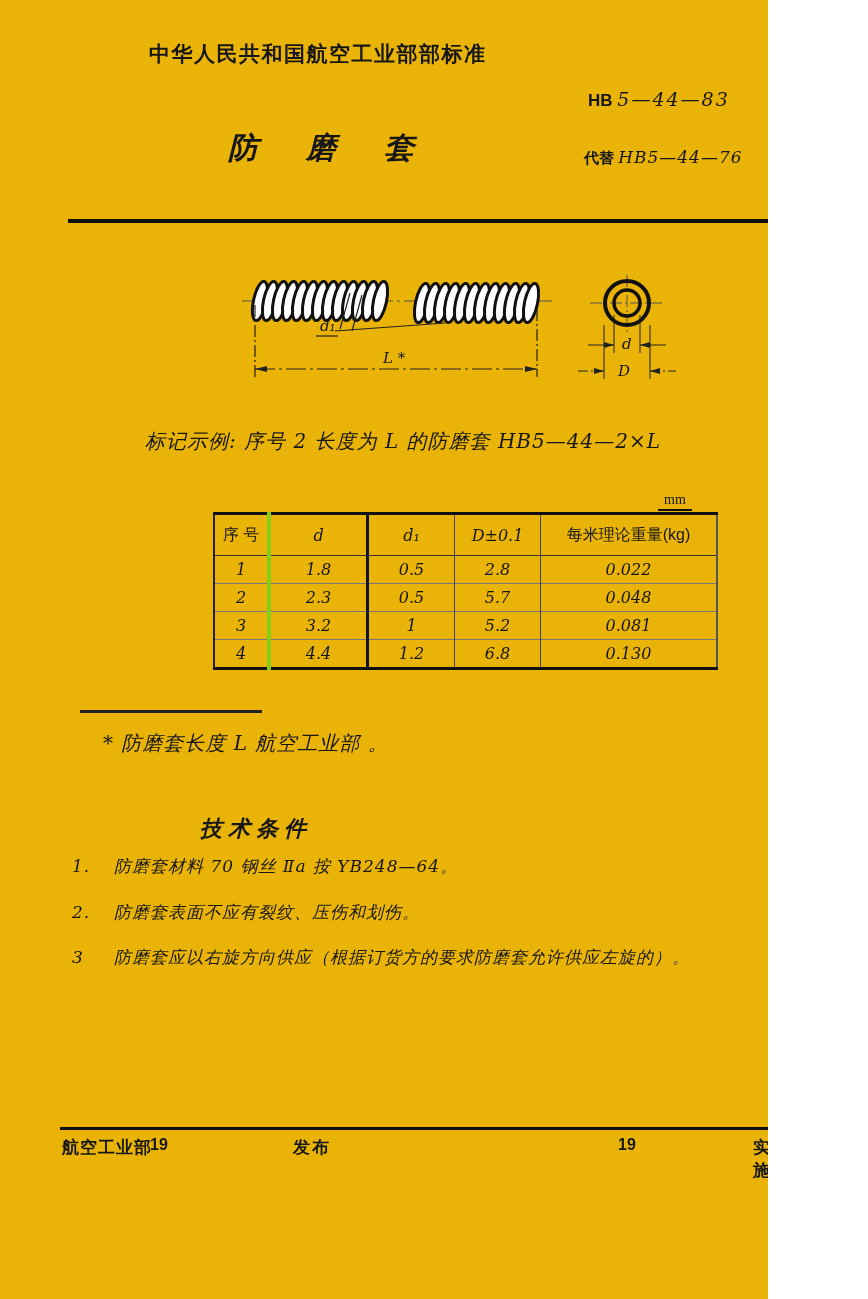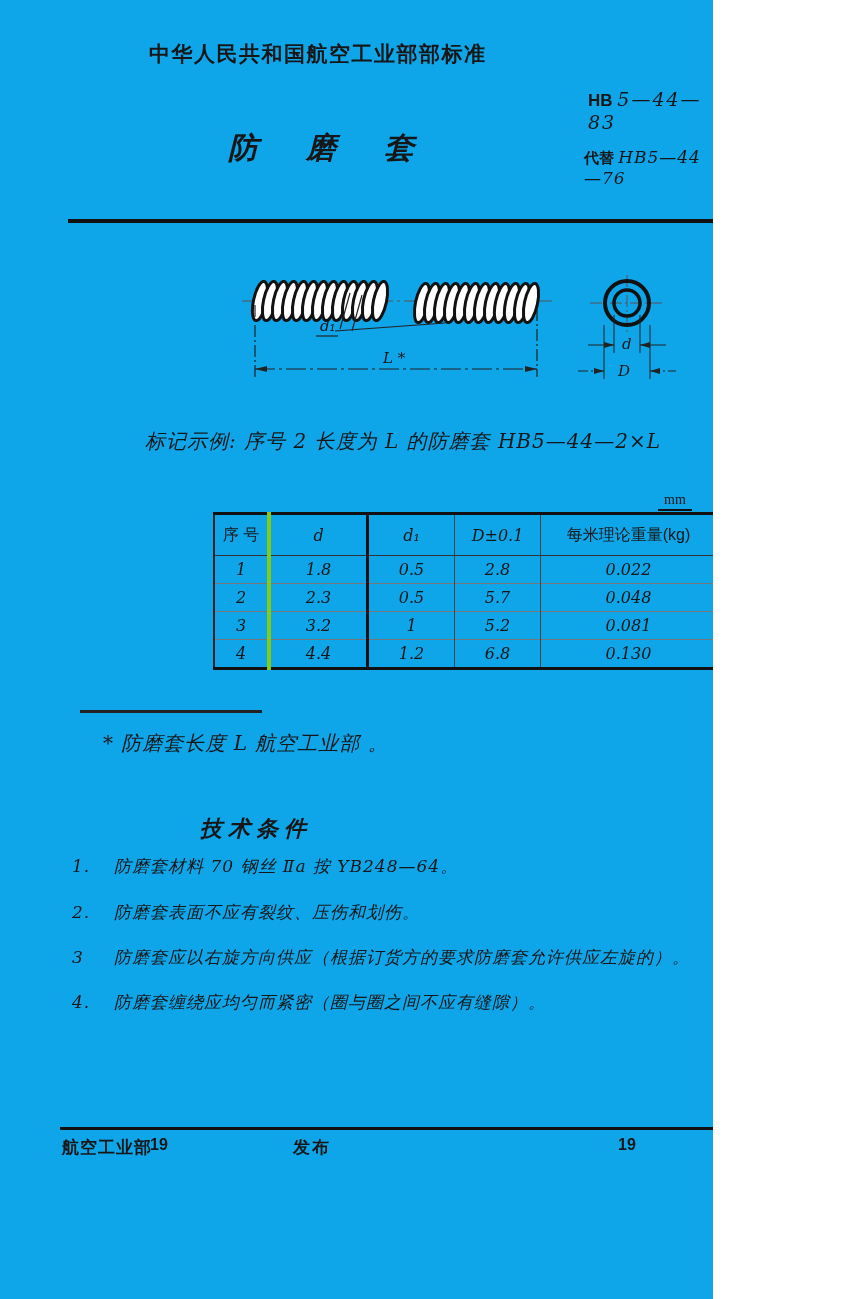--- a/index.html
+++ b/index.html
@@ -1,16 +1,16 @@
 <!DOCTYPE html>
 <html><head>
 <meta charset="utf-8">
 <style>
   html,body{margin:0;padding:0;background:#fff;}
-  .page{position:relative;width:713px;height:1299px;background:#0ea5e9;
+  .page{position:relative;width:768px;height:1299px;background:#eab308;
         font-family:"Liberation Sans",sans-serif;color:#161616;overflow:hidden;}
 
   
   .printed{font-family:"Liberation Sans",sans-serif;font-weight:700;}
   
   .hw{font-family:"DejaVu Serif",serif;font-style:italic;}
 
   .abs{position:absolute;}
 
   .org-title{left:149px;top:40px;font-size:21px;letter-spacing:1.5px;}
@@ -221,23 +221,20 @@
 
   <div class="tc-item tc-1 hw">
     <span class="tc-no">1.</span><span>防磨套材料 70 钢丝 Ⅱa 按 YB248—64。</span>
   </div>
   <div class="tc-item tc-2 hw">
     <span class="tc-no">2.</span><span>防磨套表面不应有裂纹、压伤和划伤。</span>
   </div>
   <div class="tc-item tc-3 hw">
     <span class="tc-no">3</span><span>防磨套应以右旋方向供应（根据订货方的要求防磨套允许供应左旋的）。</span>
   </div>
-  <div class="tc-item tc-4 hw">
-    <span class="tc-no">4.</span><span>防磨套缠绕应均匀而紧密（圈与圈之间不应有缝隙）。</span>
-  </div>
 
   <div class="rule rule-footer"></div>
 
   <div class="abs footer-issuer printed">航空工业部</div>
   <div class="abs footer-year1 printed">19</div>
   <div class="abs footer-publish printed">发布</div>
   <div class="abs footer-year2 printed">19</div>
   <div class="abs footer-impl printed">实施</div>
 
   <div class="abs page-number">103</div>

